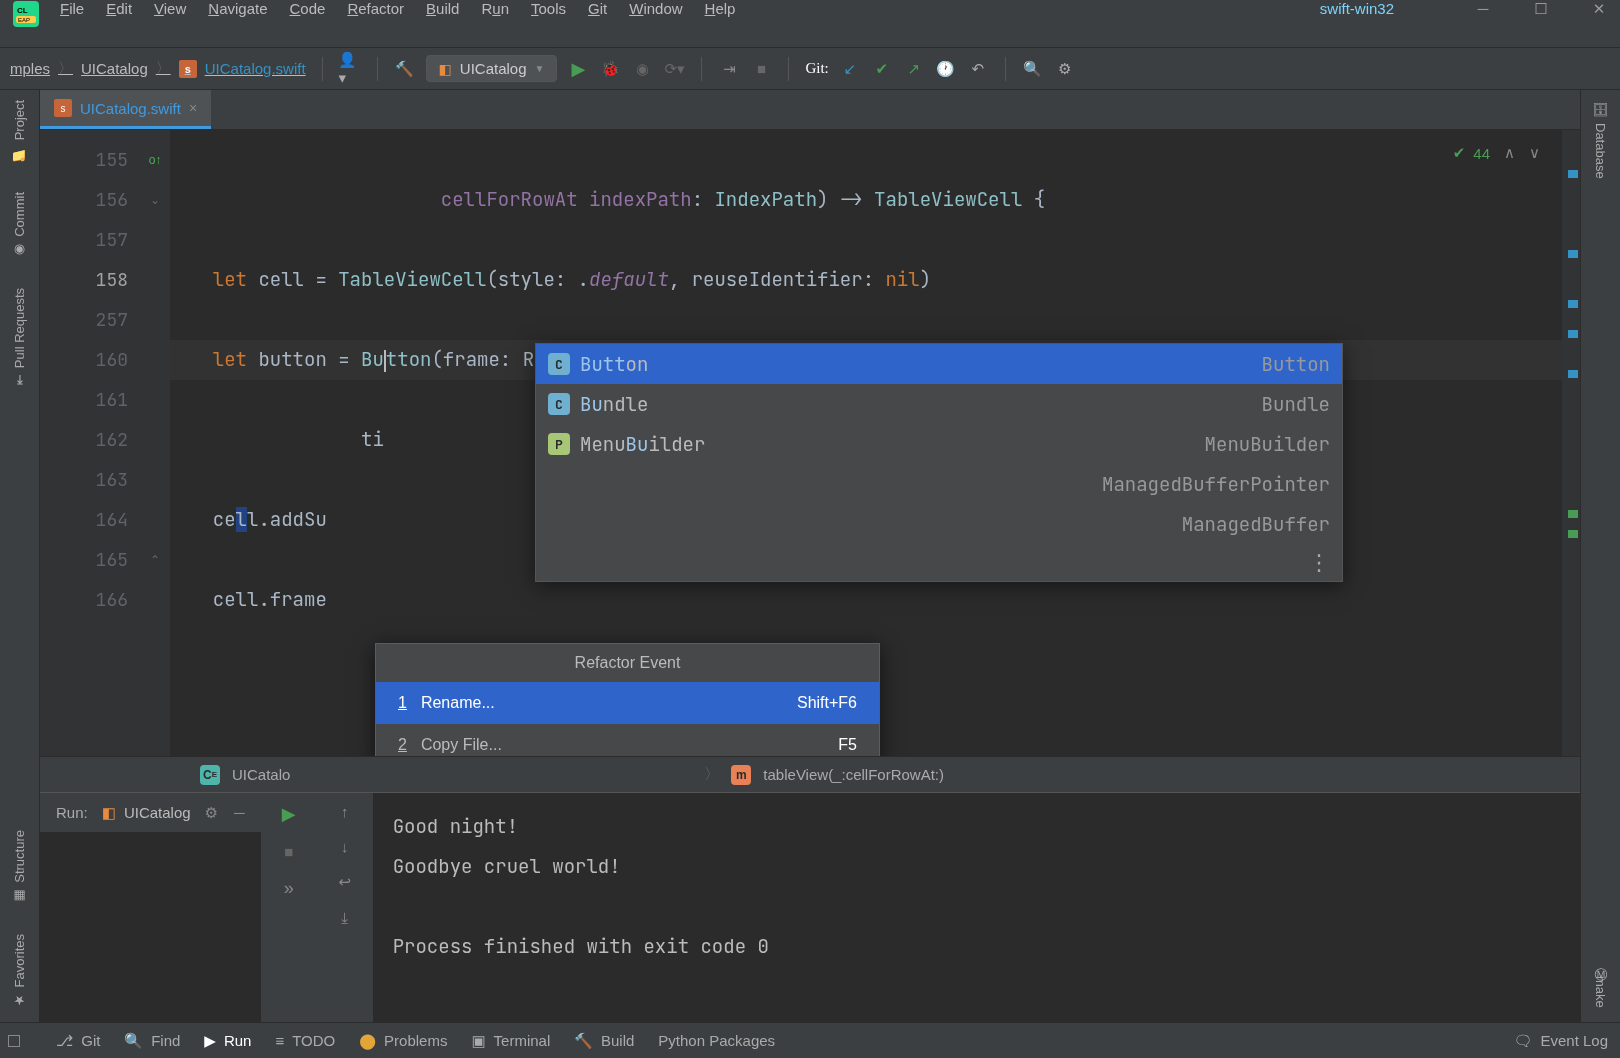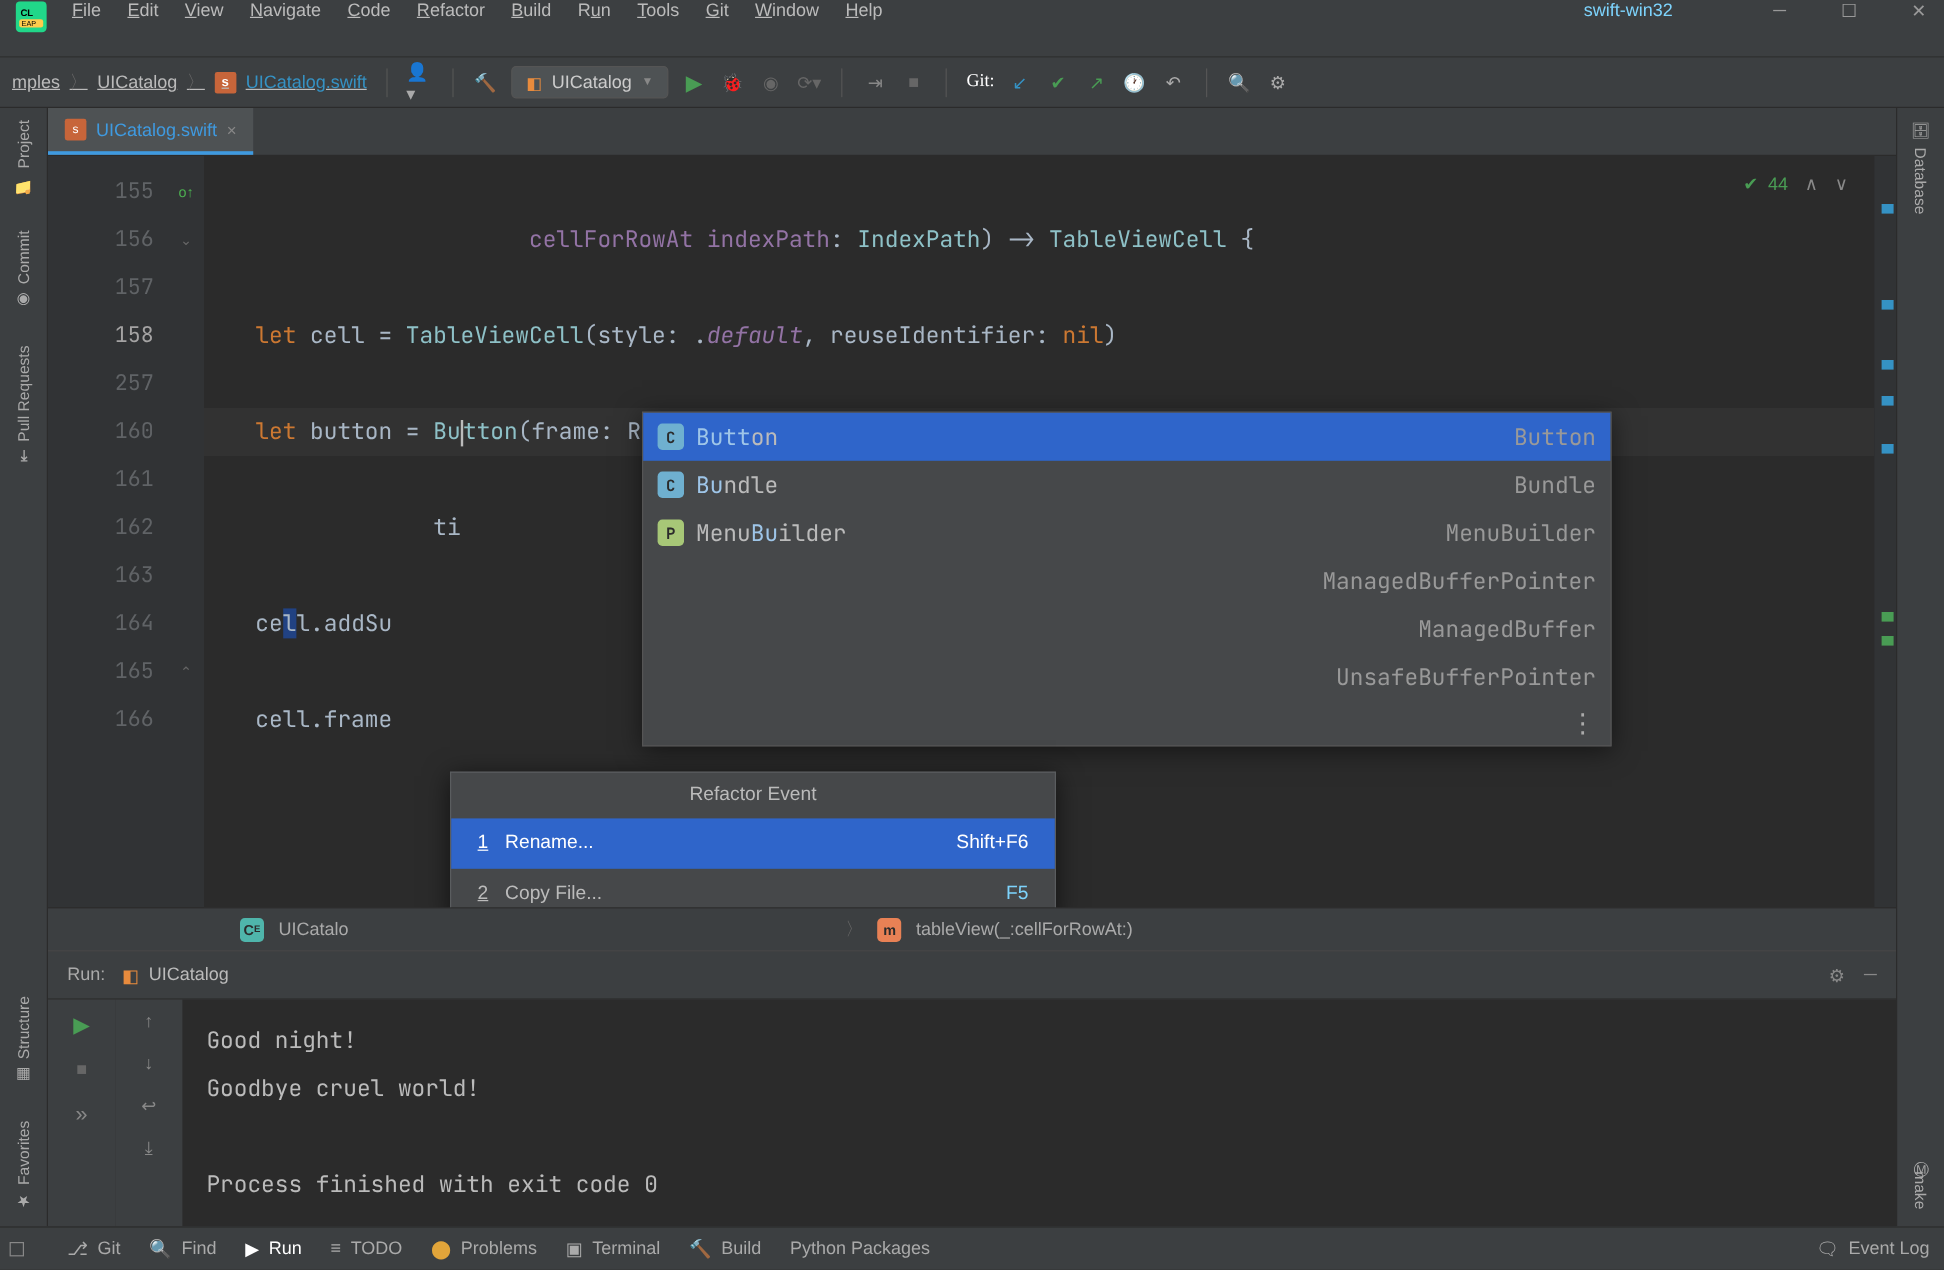--- a/index.html
+++ b/index.html
@@ -124,34 +124,34 @@
 
 .context-menu {
   position: absolute; left: 335px; top: 513px; width: 505px;
   background: #46484a; border: 1px solid #5a5d5f; box-shadow: 0 4px 20px rgba(0,0,0,0.6);
   z-index: 60; font-size:16px;
 }
 .context-menu .title { text-align:center; padding:10px 0; color:#bbb; }
 .context-menu .item { height:42px; display:flex; align-items:center; padding: 0 22px; gap:14px; }
 .context-menu .item.sel { background: #2f65ca; color:#fff; }
 .context-menu .num { text-decoration:underline; color:inherit; font-family:inherit; }
-.context-menu .shortcut { margin-left:auto; color:#7dd3fc; }
+.context-menu .shortcut { margin-left:auto; color:#ffffff; }
 .context-menu .item.sel .shortcut { color:#fff; }
 
 .crumbs-bar {
   height:36px; background:#3c3f41; border-top:1px solid #2b2b2b;
   display:flex; align-items:center; padding:0 160px; gap:12px; font-size:15px; color:#aaa;
 }
 .crumbs-bar .cbadge { width:20px; height:20px; border-radius:4px; display:inline-flex; align-items:center; justify-content:center; font-size:12px; font-weight:bold; color:#2b2b2b;}
 .crumbs-bar .cbadge.teal { background:#4fb5ab; }
 .crumbs-bar .cbadge.orange { background:#e88155; }
 
 .run-panel {
   height: 230px; background:#2b2b2b; border-top:1px solid #555;
-  display:flex; flex-direction:column;
+  display:flex; flex-direction:row;
 }
 .run-header {
   height:40px; background:#3c3f41; display:flex; align-items:center;
   padding:0 16px; gap:14px; border-bottom:1px solid #2b2b2b;
 }
 .run-header .lbl { color:#aaa; }
 .run-header .cfg { display:flex; align-items:center; gap:8px; }
 .run-header .cfg .cube { color:#e88b3d; }
 .run-header .actions { margin-left:auto; display:flex; gap:16px; color:#888; }
 .run-body { flex:1; display:flex; }
@@ -337,23 +337,20 @@
           <span class="badge p">P</span>
           <span><span class="rest">Menu</span><span class="match">Bu</span><span class="rest">ilder</span></span>
           <span class="rtype">MenuBuilder</span>
         </div>
         <div class="row">
           <span class="rtype">ManagedBufferPointer</span>
         </div>
         <div class="row">
           <span class="rtype">ManagedBuffer</span>
         </div>
-        <div class="row">
-          <span class="rtype">UnsafeBufferPointer</span>
-        </div>
         <div class="dots">⋮</div>
       </div>
 
       <div class="context-menu">
         <div class="title">Refactor Event</div>
         <div class="item sel">
           <span class="num">1</span>
           <span>Rename...</span>
           <span class="shortcut">Shift+F6</span>
         </div>

